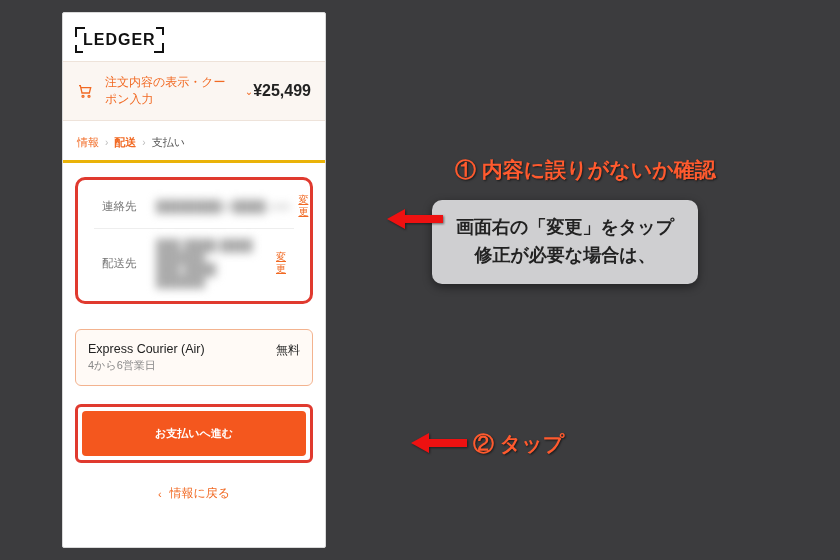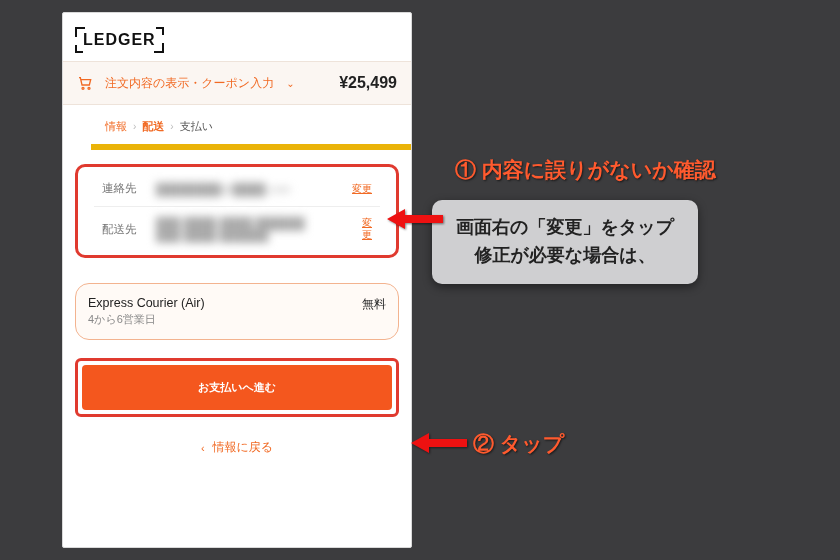--- a/index.html
+++ b/index.html
@@ -8,21 +8,21 @@
     font-family: -apple-system, "Hiragino Sans", "Hiragino Kaku Gothic ProN", Meiryo, sans-serif;
     width: 840px;
     height: 560px;
     position: relative;
     overflow: hidden;
   }
   .phone {
     position: absolute;
     left: 62px;
     top: 12px;
-    width: 350px;
+    width: 264px;
     height: 536px;
     background: #fff;
     border: 1px solid #d9d9d9;
     border-radius: 2px;
     display: flex;
     flex-direction: column;
   }
   .header {
     padding: 16px 14px 10px 14px;
   }
@@ -64,22 +64,21 @@
   }
   .cart-icon svg { display:block; }
   .chevron { font-size:10px; color:#f16a24; }
   .price { font-weight:700; font-size:16px; color:#222; }
 
   .crumbs {
     padding: 14px 14px 10px 14px;
     font-size: 11px;
     color: #555;
     display:flex; gap:6px; align-items:center;
-    border-bottom:6px solid #eab308;
-    margin-left:28px;
+    border-bottom:3px solid #eab308;
   }
   .crumbs .active { color:#f16a24; }
   .crumbs .done { color:#f16a24; }
   .crumbs .sep { color:#bbb; font-size:10px; }
 
   .review-box {
     margin: 14px 12px 25px 12px;
     border: 3px solid #e03a2f;
     border-radius: 10px;
     padding: 4px 16px;
@@ -97,21 +96,21 @@
   .rr-change { color:#f16a24; font-size:10px; text-decoration:underline; text-align:right; line-height:1.2; }
   .rr-change.stack { width:14px; }
 
   .ship-title {
     font-weight:700; font-size:13px; color:#222;
     padding: 16px 14px 8px 14px;
   }
   .ship-box {
     margin: 0 12px;
     border:1px solid #f3b38f;
-    border-radius:14px;
+    border-radius:6px;
     background:#fffaf6;
     padding: 12px 12px;
     display:flex; justify-content:space-between; align-items:flex-start;
   }
   .ship-name { font-size:12.5px; color:#222; }
   .ship-eta { font-size:11px; color:#888; margin-top:2px; }
   .ship-price { font-size:12px; font-weight:400; color:#222; }
 
   .cta-wrap {
     margin: 18px 12px 8px 12px;

